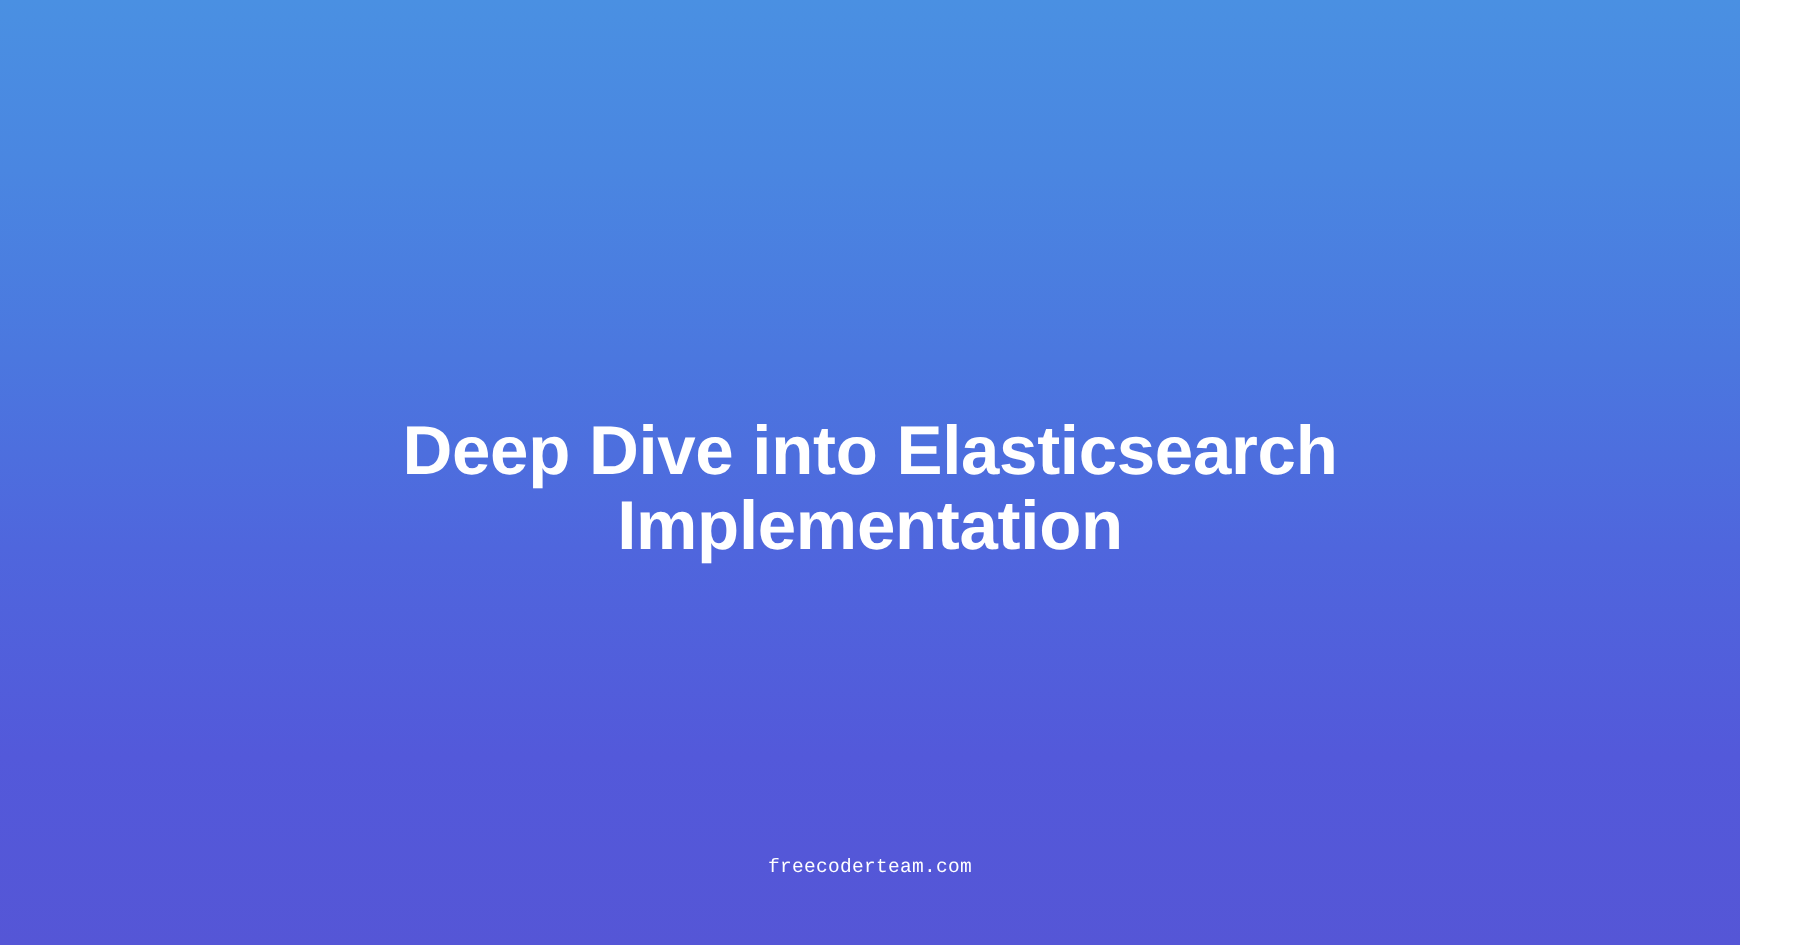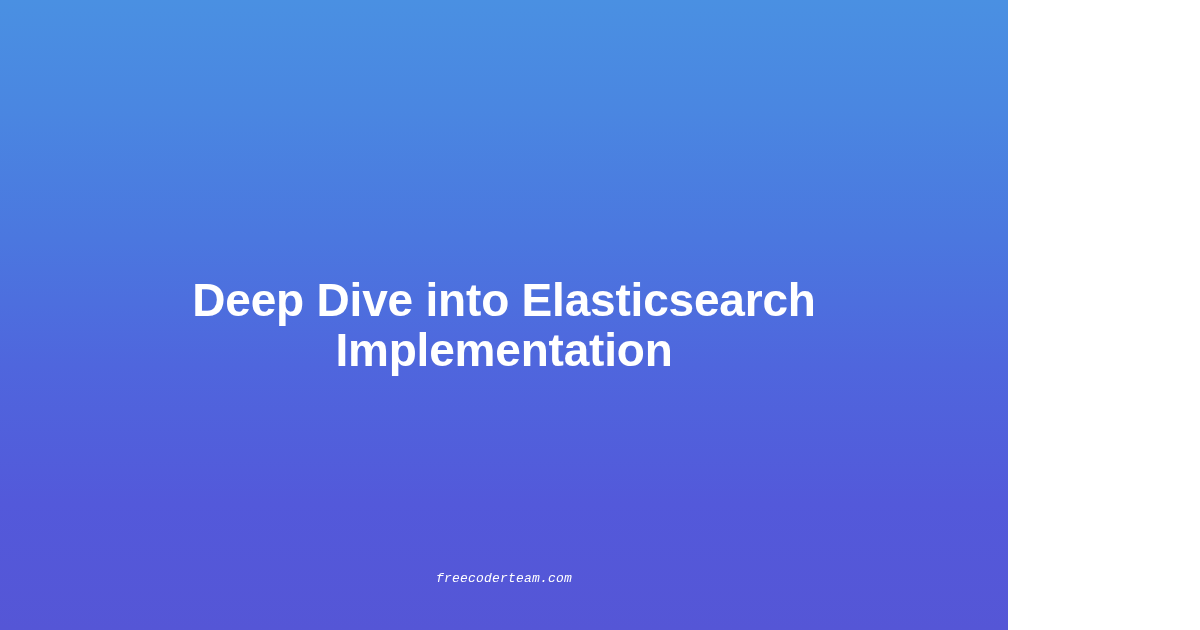--- a/index.html
+++ b/index.html
@@ -11,21 +11,21 @@
   body {
     width: 1200px;
     height: 630px;
     overflow: hidden;
     font-family: "Liberation Sans", sans-serif;
     -webkit-font-smoothing: antialiased;
   }
 
   .og-card {
     position: relative;
-    width: 1008px;
+    width: 1160px;
     height: 630px;
     box-sizing: border-box;
     display: flex;
     flex-direction: column;
     align-items: center;
     justify-content: center;
     background: linear-gradient(180deg,
         #4a90e2 0%,
         #4a86e1 18%,
         #4b77df 38%,
@@ -56,21 +56,20 @@
     text-align: center;
     word-wrap: break-word;
   }
 
   .footer-block {
     position: absolute;
     left: 0;
     right: 0;
     top: 568px;
     text-align: center;
-    font-style: italic;
   }
 
   .og-footer {
     margin: 0;
     display: inline-block;
     color: #ffffff;
     font-family: "Liberation Mono", "DejaVu Sans Mono", monospace;
     font-size: 13px;
     font-weight: 400;
     line-height: 16px;

